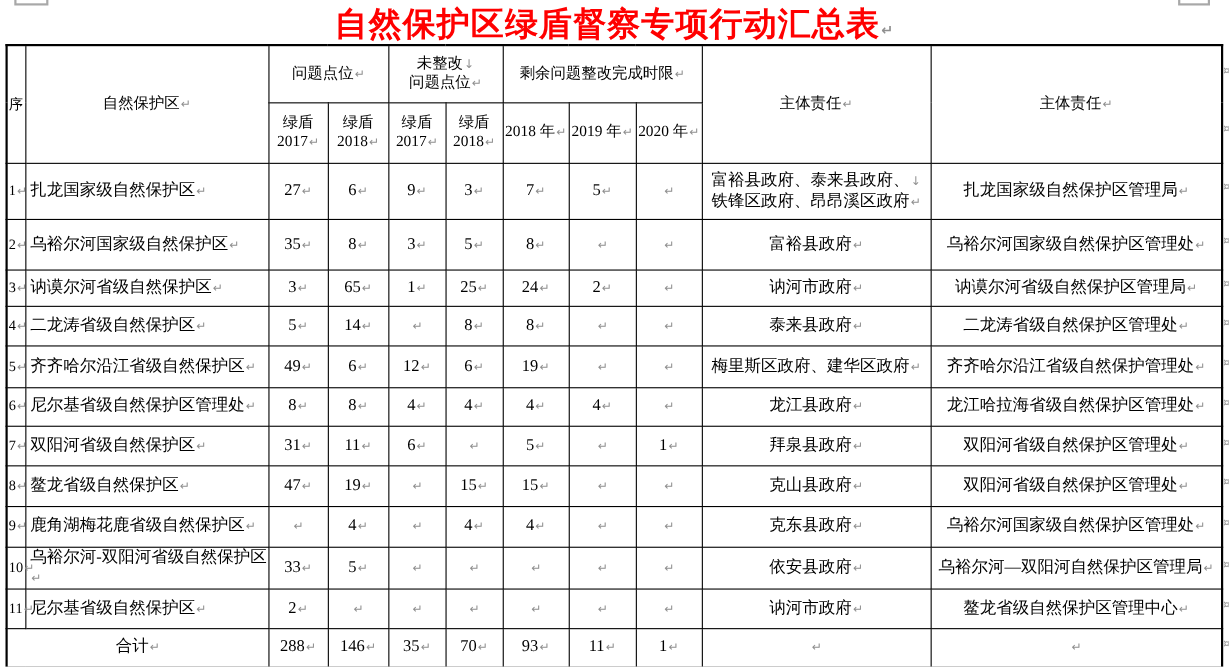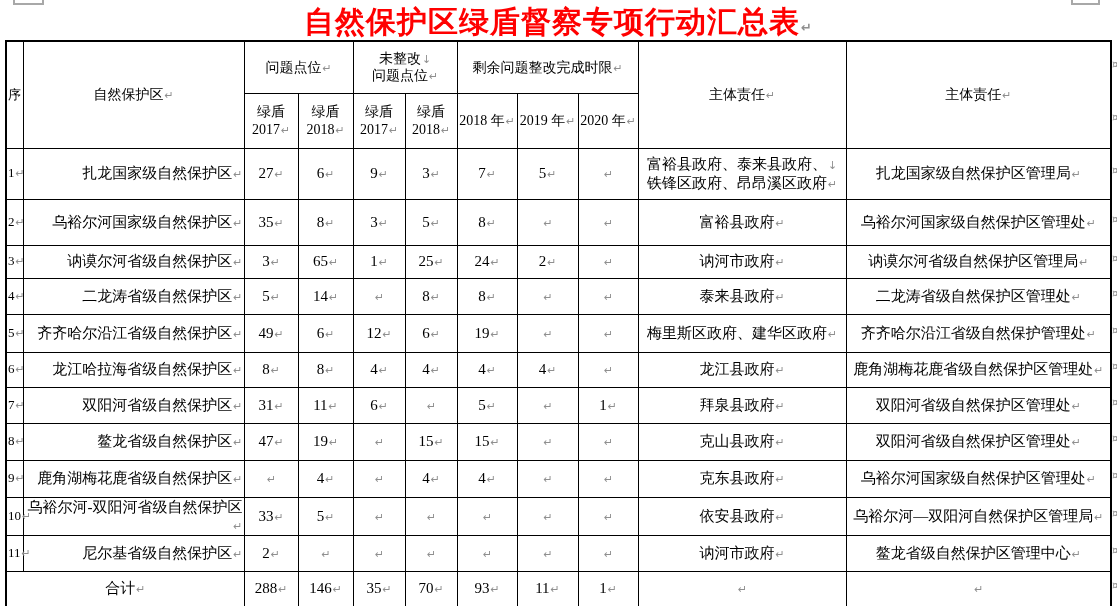--- a/index.html
+++ b/index.html
@@ -28,21 +28,21 @@
   table.main-table {
     position:absolute; left:5px; top:40px;
     border-collapse:collapse; table-layout:fixed; width:1106px;
     border:2px solid #000;
   }
   td {
     border:1px solid #000; text-align:center; vertical-align:middle;
     font-size:15px; padding:0 1px; line-height:1.25;
   }
   td.hdr { font-size:14px; }
-  td.l { text-align:right; padding-left:4px; }
+  td.l { text-align:left; padding-left:4px; }
   td.seq { text-align:left; padding-left:1px; font-size:13px; white-space:nowrap; }
   td.num { font-size:15px; }
 
   
   .pm, .lb {
     color:#8f8f8f; font-family:"DejaVu Sans", sans-serif;
     font-size:11px; margin-left:1px; vertical-align:baseline;
   }
   .re {
     position:absolute; left:1112px; color:#8f8f8f;
@@ -158,30 +158,30 @@
     <td class="num"><span>6</span><span class="pm">↵</span></td>
     <td class="num"><span>19</span><span class="pm">↵</span></td>
     <td class="num"><span></span><span class="pm">↵</span></td>
     <td class="num"><span></span><span class="pm">↵</span></td>
     <td><span>梅里斯区政府、建华区政府</span><span class="pm">↵</span></td>
     <td><span>齐齐哈尔沿江省级自然保护管理处</span><span class="pm">↵</span></td>
   </tr>
 
   <tr style="height:35px">
     <td class="seq"><span>6</span><span class="pm">↵</span></td>
-    <td class="l"><span>龙江哈拉海省级自然保护区</span><span class="pm">↵</span></td>
+    <td class="l"><span>尼尔基省级自然保护区管理处</span><span class="pm">↵</span></td>
     <td class="num"><span>8</span><span class="pm">↵</span></td>
     <td class="num"><span>8</span><span class="pm">↵</span></td>
     <td class="num"><span>4</span><span class="pm">↵</span></td>
     <td class="num"><span>4</span><span class="pm">↵</span></td>
     <td class="num"><span>4</span><span class="pm">↵</span></td>
     <td class="num"><span>4</span><span class="pm">↵</span></td>
     <td class="num"><span></span><span class="pm">↵</span></td>
     <td><span>龙江县政府</span><span class="pm">↵</span></td>
-    <td><span>鹿角湖梅花鹿省级自然保护区管理处</span><span class="pm">↵</span></td>
+    <td><span>龙江哈拉海省级自然保护区管理处</span><span class="pm">↵</span></td>
   </tr>
 
   <tr style="height:36px">
     <td class="seq"><span>7</span><span class="pm">↵</span></td>
     <td class="l"><span>双阳河省级自然保护区</span><span class="pm">↵</span></td>
     <td class="num"><span>31</span><span class="pm">↵</span></td>
     <td class="num"><span>11</span><span class="pm">↵</span></td>
     <td class="num"><span>6</span><span class="pm">↵</span></td>
     <td class="num"><span></span><span class="pm">↵</span></td>
     <td class="num"><span>5</span><span class="pm">↵</span></td>

